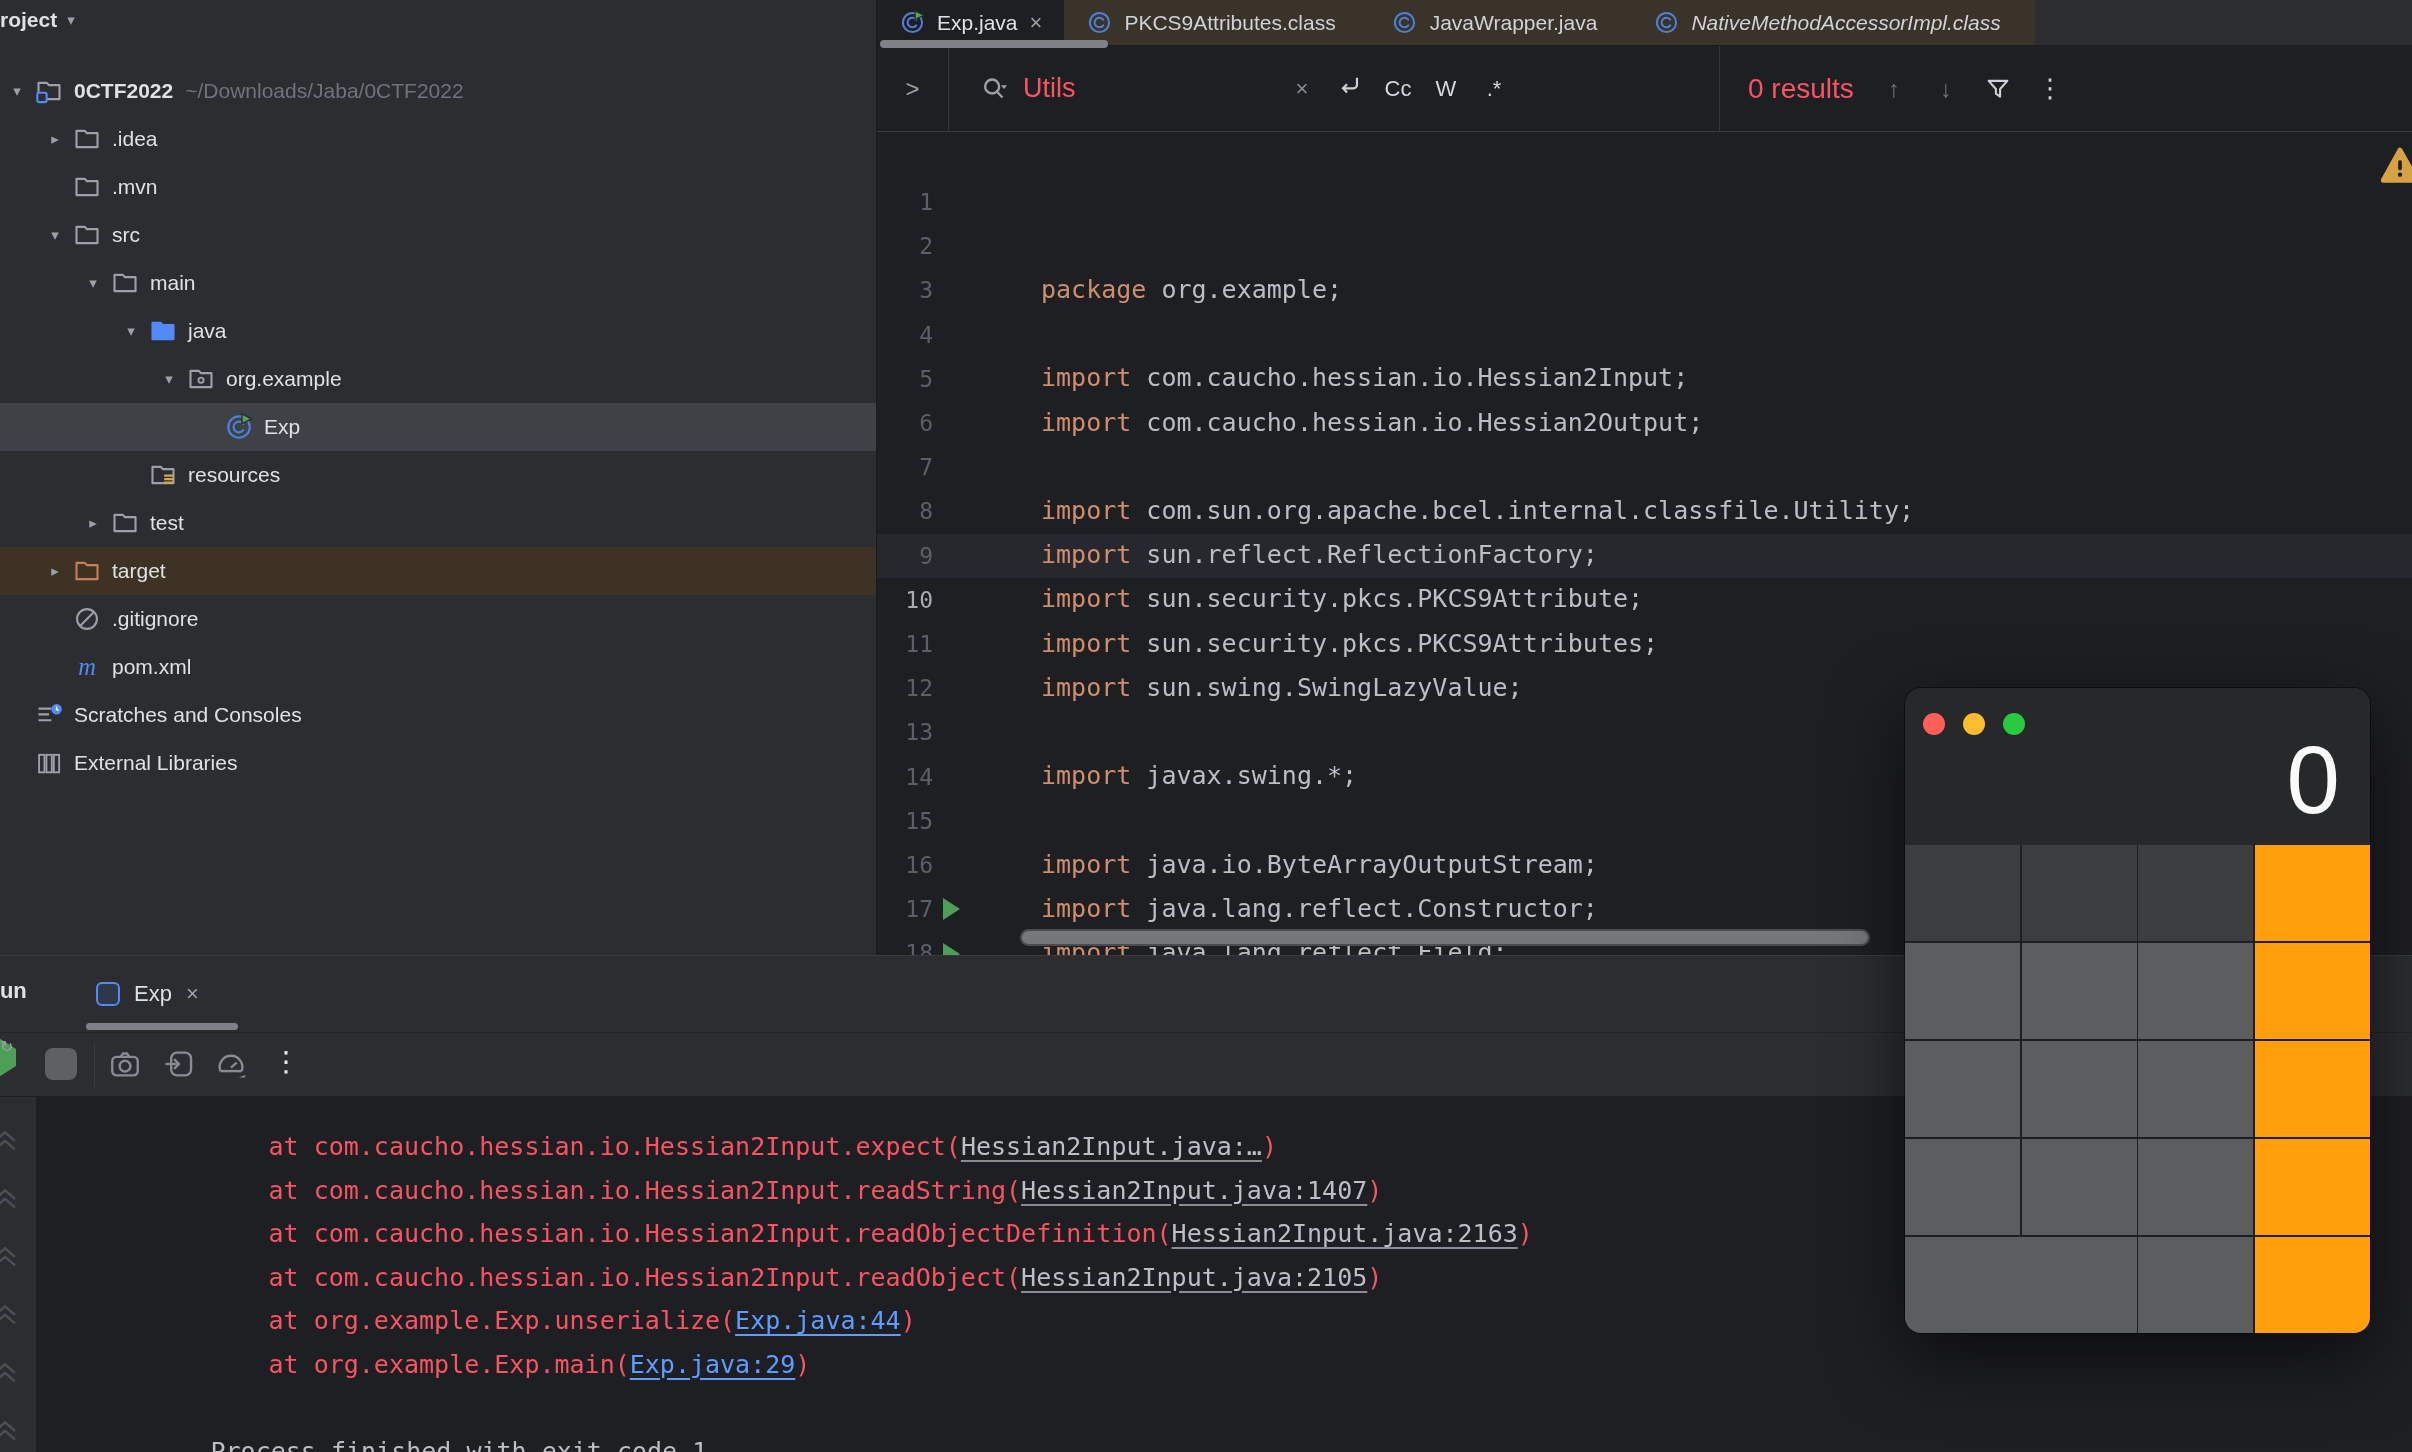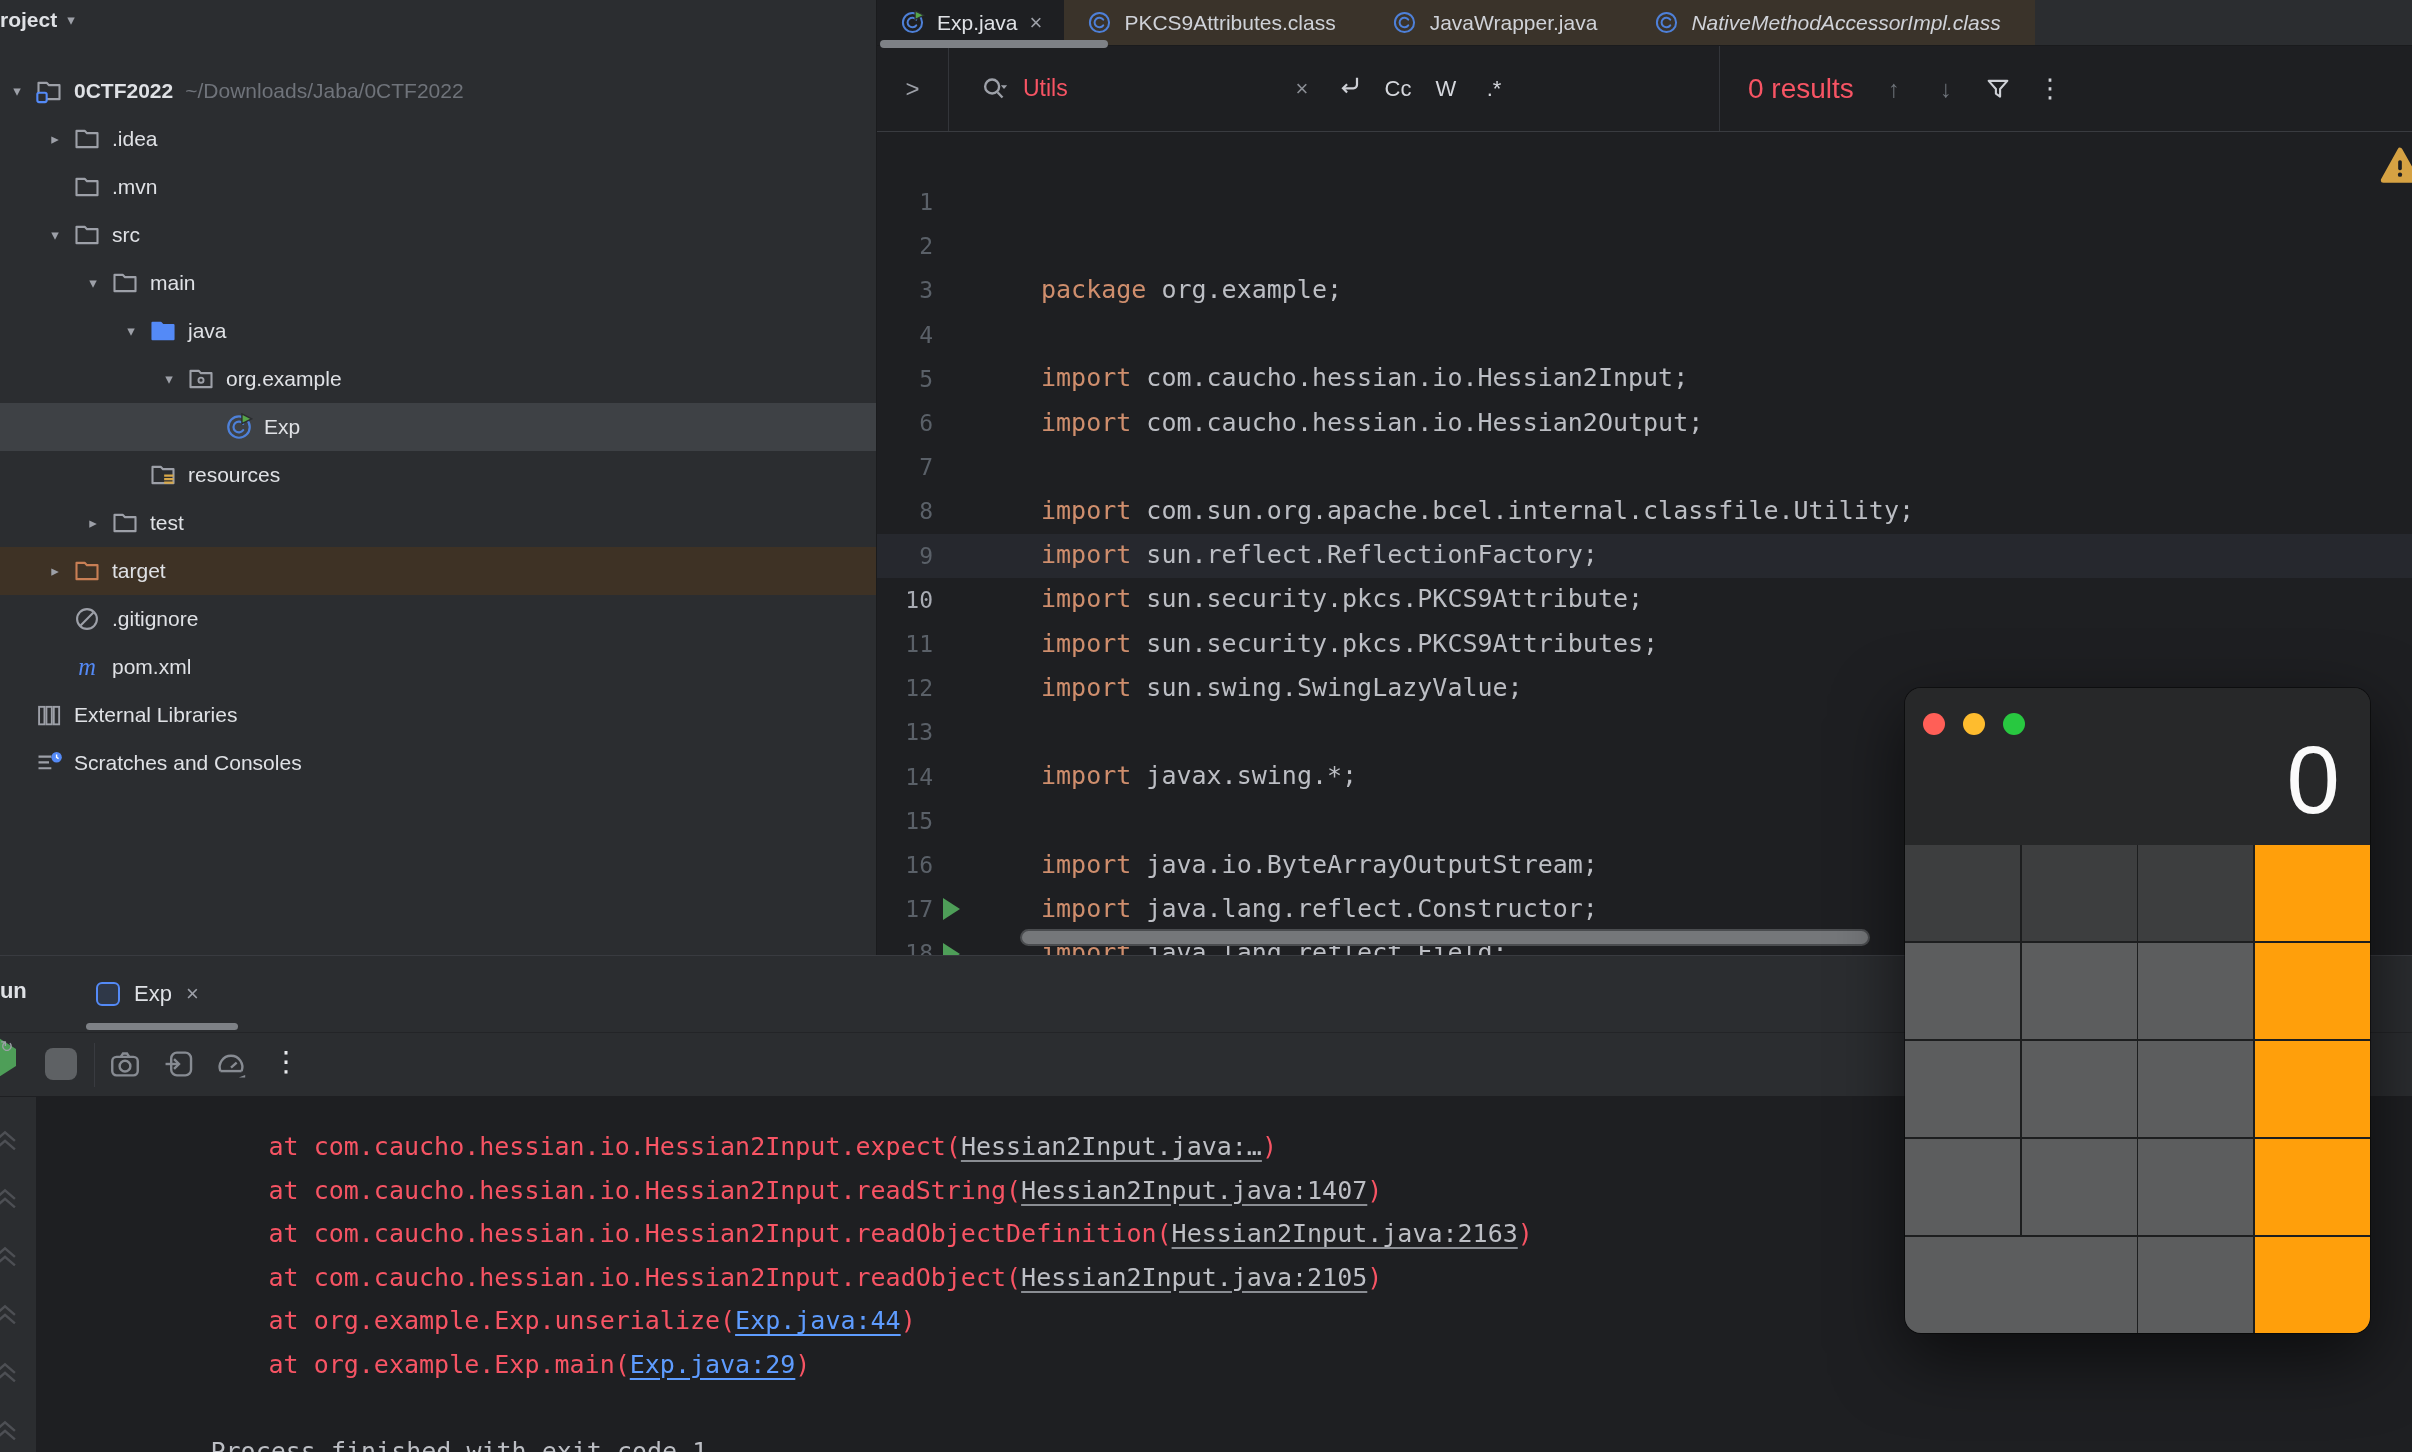--- a/index.html
+++ b/index.html
@@ -54,21 +54,21 @@
   .etab .lbl.italic{font-style:italic;}
   #tab-scroll-thumb{position:absolute;left:880px;top:40px;width:228px;height:8px;border-radius:4px;background:#7E8186;z-index:2;}
 
   
   #find-bar{position:absolute;left:877px;top:46px;right:0;height:86px;background:var(--editor);
             border-bottom:1px solid var(--border);display:flex;align-items:center;}
   #find-collapse{width:72px;height:100%;display:flex;align-items:center;justify-content:center;
                  color:var(--dim);font-size:24px;border-right:1px solid #33353A;cursor:pointer;}
   #find-input-zone{display:flex;align-items:center;margin-left:30px;width:700px;}
   #search-glass{display:flex;align-items:center;cursor:pointer;}
-  #find-query{width:255px;margin-left:14px;font-size:23px;color:var(--err);}
+  #find-query{width:255px;margin-left:14px;font-size:27px;color:var(--err);}
   .find-tool{width:48px;text-align:center;font-size:22px;color:#D5D7DD;cursor:pointer;}
   #find-sep2{width:1px;height:100%;background:#33353A;margin-left:40px;}
   #find-results{margin-left:28px;width:120px;font-size:28px;color:var(--err);}
   .nav-arrow{width:52px;text-align:center;color:#6F747B;font-size:24px;cursor:pointer;}
   #filter-icon,#find-kebab{width:52px;display:flex;justify-content:center;cursor:pointer;}
   #find-kebab{color:#CED0D6;font-size:26px;}
 
   
   #editor{position:absolute;left:877px;top:132px;right:0;height:823px;background:var(--editor);overflow:hidden;}
   #current-line{position:absolute;left:0;right:0;top:402px;height:44px;background:#26282E;}
@@ -312,44 +312,44 @@
               <text x="12" y="19" text-anchor="middle" font-size="21" font-style="italic" fill="#548AF7" font-family="Liberation Serif, serif">m</text>
             </svg>
 
           </span>
           <span class="tlabel">pom.xml</span>
           <span class="tsuffix"></span>
         </div>
 
         <div class="trow ind0">
           <span class="chev"></span>
+          <span class="ticon scratches">
+
+            <svg class="i-scratches" viewBox="0 0 24 24">
+              <path d="M3 6.5h11M3 11.5h9M3 16.5h11" stroke="#9DA0A8" stroke-width="1.8"></path>
+              <circle cx="18.5" cy="7" r="4.5" fill="#548AF7"></circle>
+              <path d="M18.5 4.8v2.4l1.7 1" stroke="#fff" stroke-width="1.2" fill="none"></path>
+            </svg>
+          </span>
+          <span class="tlabel">Scratches and Consoles</span>
+          <span class="tsuffix"></span>
+        </div>
+
+        <div class="trow ind0">
+          <span class="chev"></span>
           <span class="ticon libs">
 
             <svg class="i-libs" viewBox="0 0 24 24">
               <rect x="3.5" y="5" width="4.6" height="15" fill="none" stroke="#9DA0A8" stroke-width="1.6"></rect>
               <rect x="9.8" y="5" width="4.6" height="15" fill="none" stroke="#9DA0A8" stroke-width="1.6"></rect>
               <rect x="16.1" y="5" width="4.6" height="15" fill="none" stroke="#9DA0A8" stroke-width="1.6"></rect>
             </svg>
 
           </span>
           <span class="tlabel">External Libraries</span>
-          <span class="tsuffix"></span>
-        </div>
-
-        <div class="trow ind0">
-          <span class="chev"></span>
-          <span class="ticon scratches">
-
-            <svg class="i-scratches" viewBox="0 0 24 24">
-              <path d="M3 6.5h11M3 11.5h9M3 16.5h11" stroke="#9DA0A8" stroke-width="1.8"></path>
-              <circle cx="18.5" cy="7" r="4.5" fill="#548AF7"></circle>
-              <path d="M18.5 4.8v2.4l1.7 1" stroke="#fff" stroke-width="1.2" fill="none"></path>
-            </svg>
-          </span>
-          <span class="tlabel">Scratches and Consoles</span>
           <span class="tsuffix"></span>
         </div>
       </div>
   </div>
 
   <div id="tab-bar">
 
       <div class="etab active">
         <span class="ticon class-run">
 

